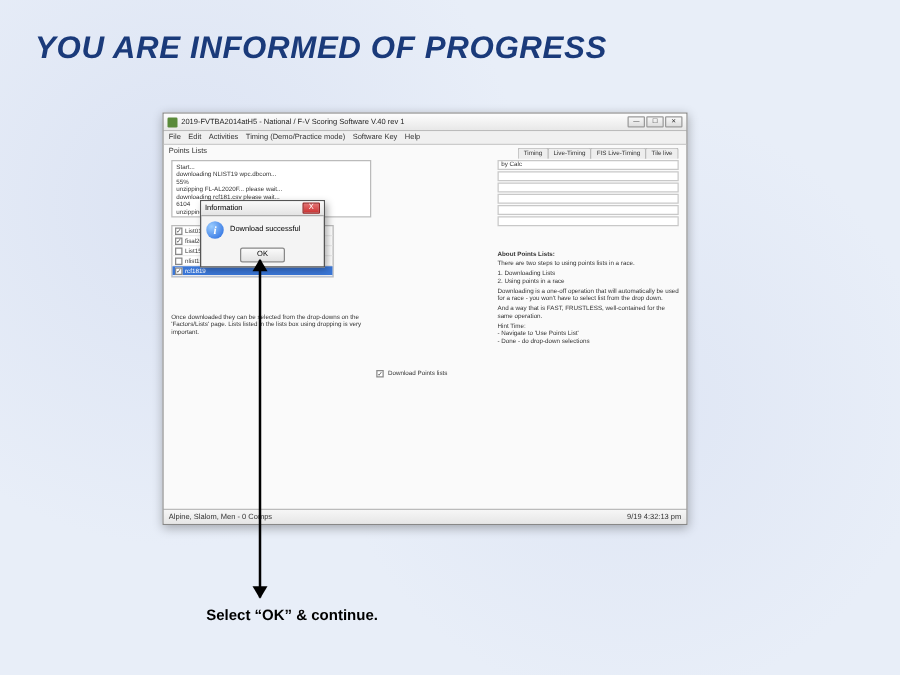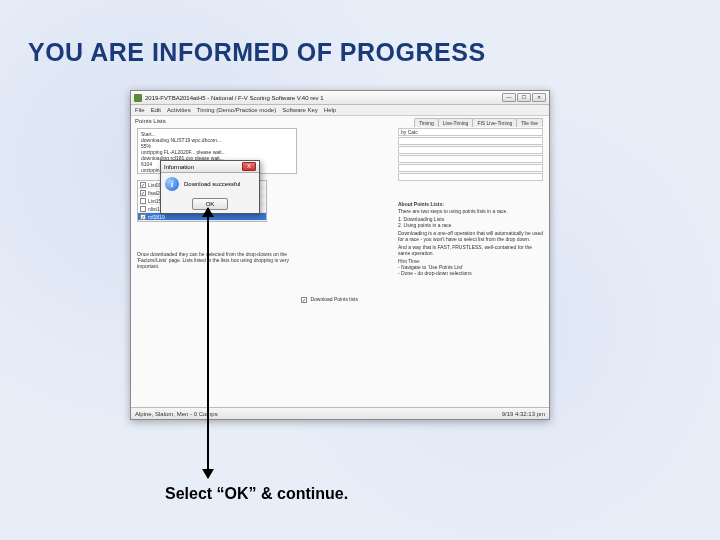--- a/index.html
+++ b/index.html
@@ -8,24 +8,25 @@
     height: 540px;
     background: #e8eef8;
     background-image: radial-gradient(circle at 20% 30%, rgba(200,210,235,0.4) 0%, transparent 40%),
                       radial-gradient(circle at 70% 60%, rgba(200,210,235,0.3) 0%, transparent 40%);
     font-family: Arial, sans-serif;
     position: relative;
     overflow: hidden;
   }
   .slide-title {
     position: absolute;
-    top: 38px;
+    top: 24px;
     left: 28px;
     font-size: 25px;
     font-weight: bold;
+    font-style: italic;
     color: #1a3a7a;
     letter-spacing: 0.5px;
   }
   .app-window {
     position: absolute;
     top: 90px;
     left: 130px;
     width: 420px;
     height: 330px;
     background: #f4f4f4;
@@ -260,21 +261,21 @@
     position: absolute;
     bottom: -1px; left: -5px;
     border-left: 6px solid transparent;
     border-right: 6px solid transparent;
     border-top: 10px solid #000;
   }
   .caption {
     position: absolute;
     top: 485px;
     left: 165px;
-    font-size: 16px;
+    font-size: 12px;
     font-weight: bold;
     color: #000;
   }
 </style>
 </head>
 <body>
 
 <div class="slide-title">YOU ARE INFORMED OF PROGRESS</div>
 
 <div class="app-window">

